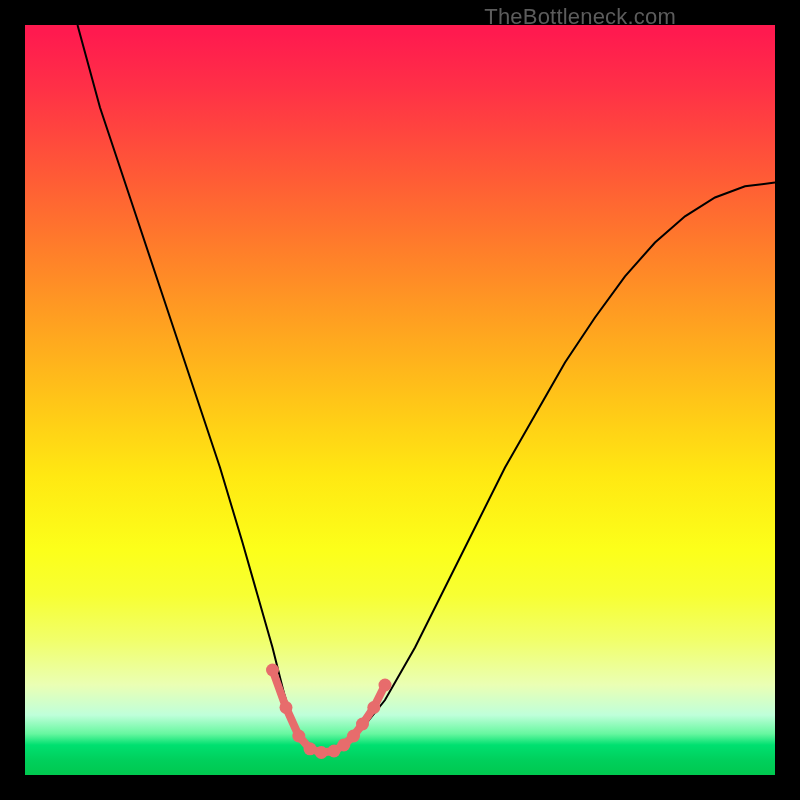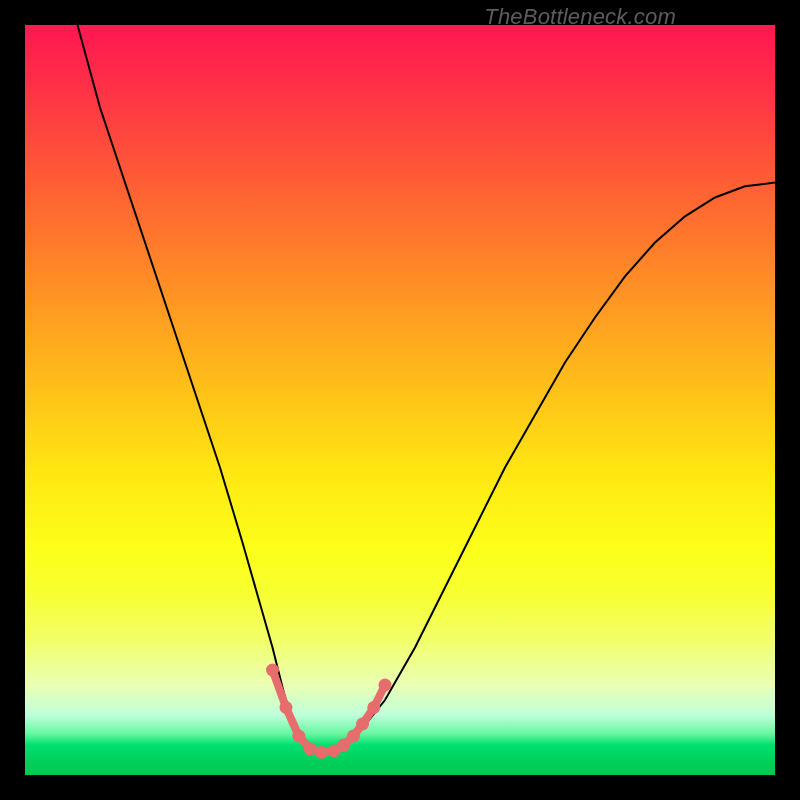--- a/index.html
+++ b/index.html
@@ -2,21 +2,20 @@
 <html><head>
 <meta charset="utf-8">
 <style>
   * { margin: 0; padding: 0; box-sizing: border-box; }
   html, body { width: 800px; height: 800px; overflow: hidden; background: #000; }
   .frame {
     position: relative;
     width: 688px;
     height: 800px;
     background: #000;
-    font-style: italic;
   }
   .plot-area {
     position: absolute;
     left: 25px;
     top: 25px;
     width: 750px;
     height: 750px;
     overflow: hidden;
   }
   .gradient-bg {

